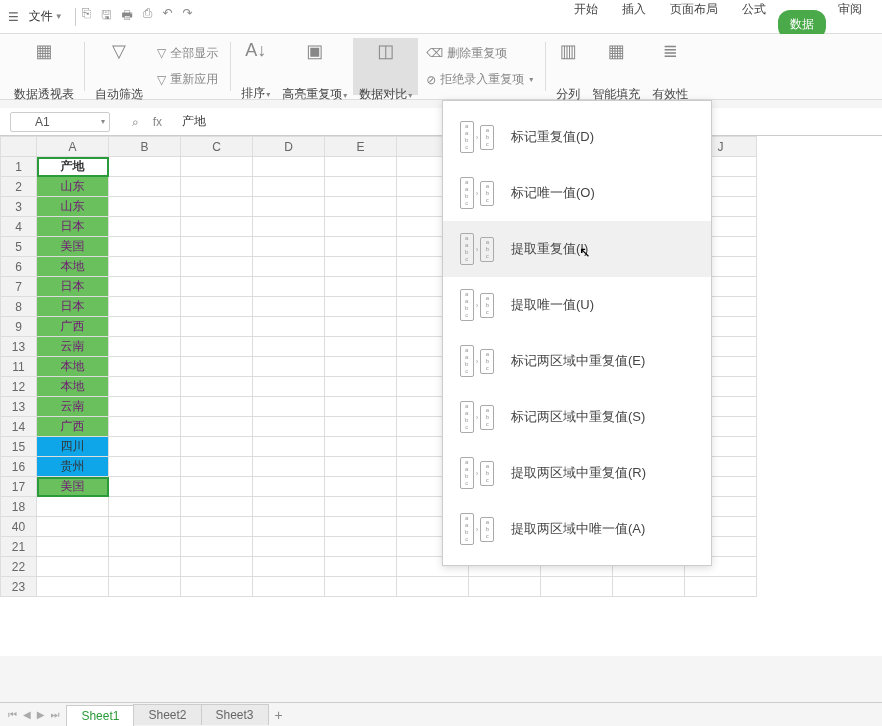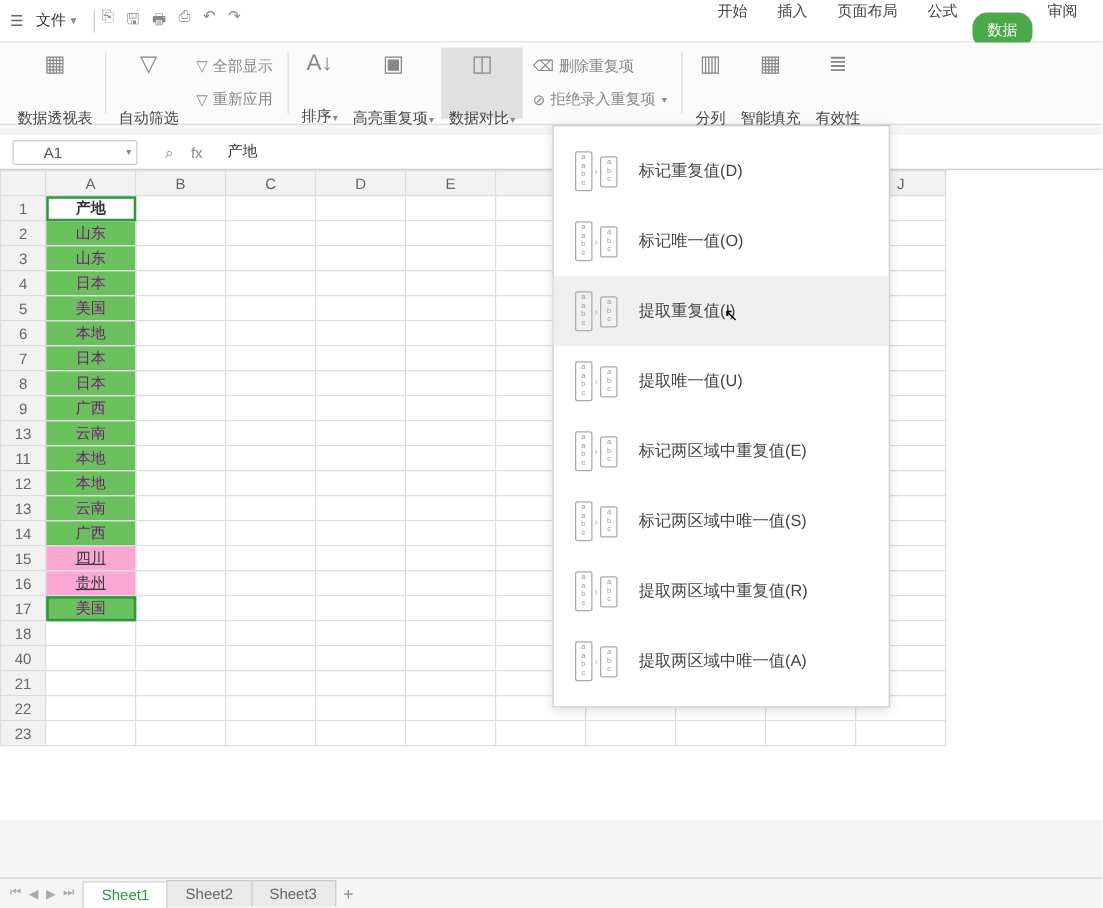--- a/index.html
+++ b/index.html
@@ -47,21 +47,21 @@
 
 .grid-wrap { background:#fff; overflow:auto; height:520px; position:relative;}
 table.sheet { border-collapse:collapse; table-layout:fixed; }
 table.sheet th, table.sheet td { border:1px solid #ddd; height:20px; font-size:12px; text-align:center; padding:0; }
 table.sheet th { background:#f2f2f2; color:#666; font-weight:normal; }
 .colh { width:72px; }
 .rowh { width:36px; background:#f2f2f2; color:#666;}
 .corner { width:36px; background:#f2f2f2; }
 td.data.green { background:#6ac05c; color:#701a75; }
 td.data.header-cell { background:#fff; font-weight:bold; }
-td.data.plain { background:#f9a8d4;text-decoration:underline; }
+td.data.plain { background:#0ea5e9; }
 td.sel-border { outline:2px solid #2a9a3a; outline-offset:-2px; }
 
 
 .sheet-tabs { position:absolute; bottom:0; left:0; right:0; height:24px; background:#f5f5f5; border-top:1px solid #ccc; display:flex; align-items:center;}
 .st-nav { display:flex; gap:6px; padding:0 8px; color:#aaa; font-size:10px;}
 .st-tab { padding:3px 14px; border:1px solid #ccc; border-bottom:none; background:#eaeaea; margin-left:-1px; cursor:pointer; font-size:12px; color:#666;}
 .st-tab.active { background:#fff; color:#2a9a3a; border-bottom:1px solid #fff; position:relative; top:1px;}
 .st-add { margin-left:6px; color:#888; cursor:pointer; font-size:14px;}
 
 .cursor-arrow { position:absolute; font-size:14px; color:#000; pointer-events:none;}
@@ -566,21 +566,21 @@
           <span>b</span>
           <span>c</span>
         </div>
         <span class="dd-arrow">›</span>
         <div class="mini-col">
           <span>a</span>
           <span>b</span>
           <span>c</span>
         </div>
       </div>
-      <span class="dd-label">标记两区域中唯一值(S)</span>
+      <span class="dd-label">标记两区域中重复值(S)</span>
     </div>
     <div class="dd-item">
       <div class="dd-icon">
         <div class="mini-col">
           <span>a</span>
           <span>a</span>
           <span>b</span>
           <span>c</span>
         </div>
         <span class="dd-arrow">›</span>

